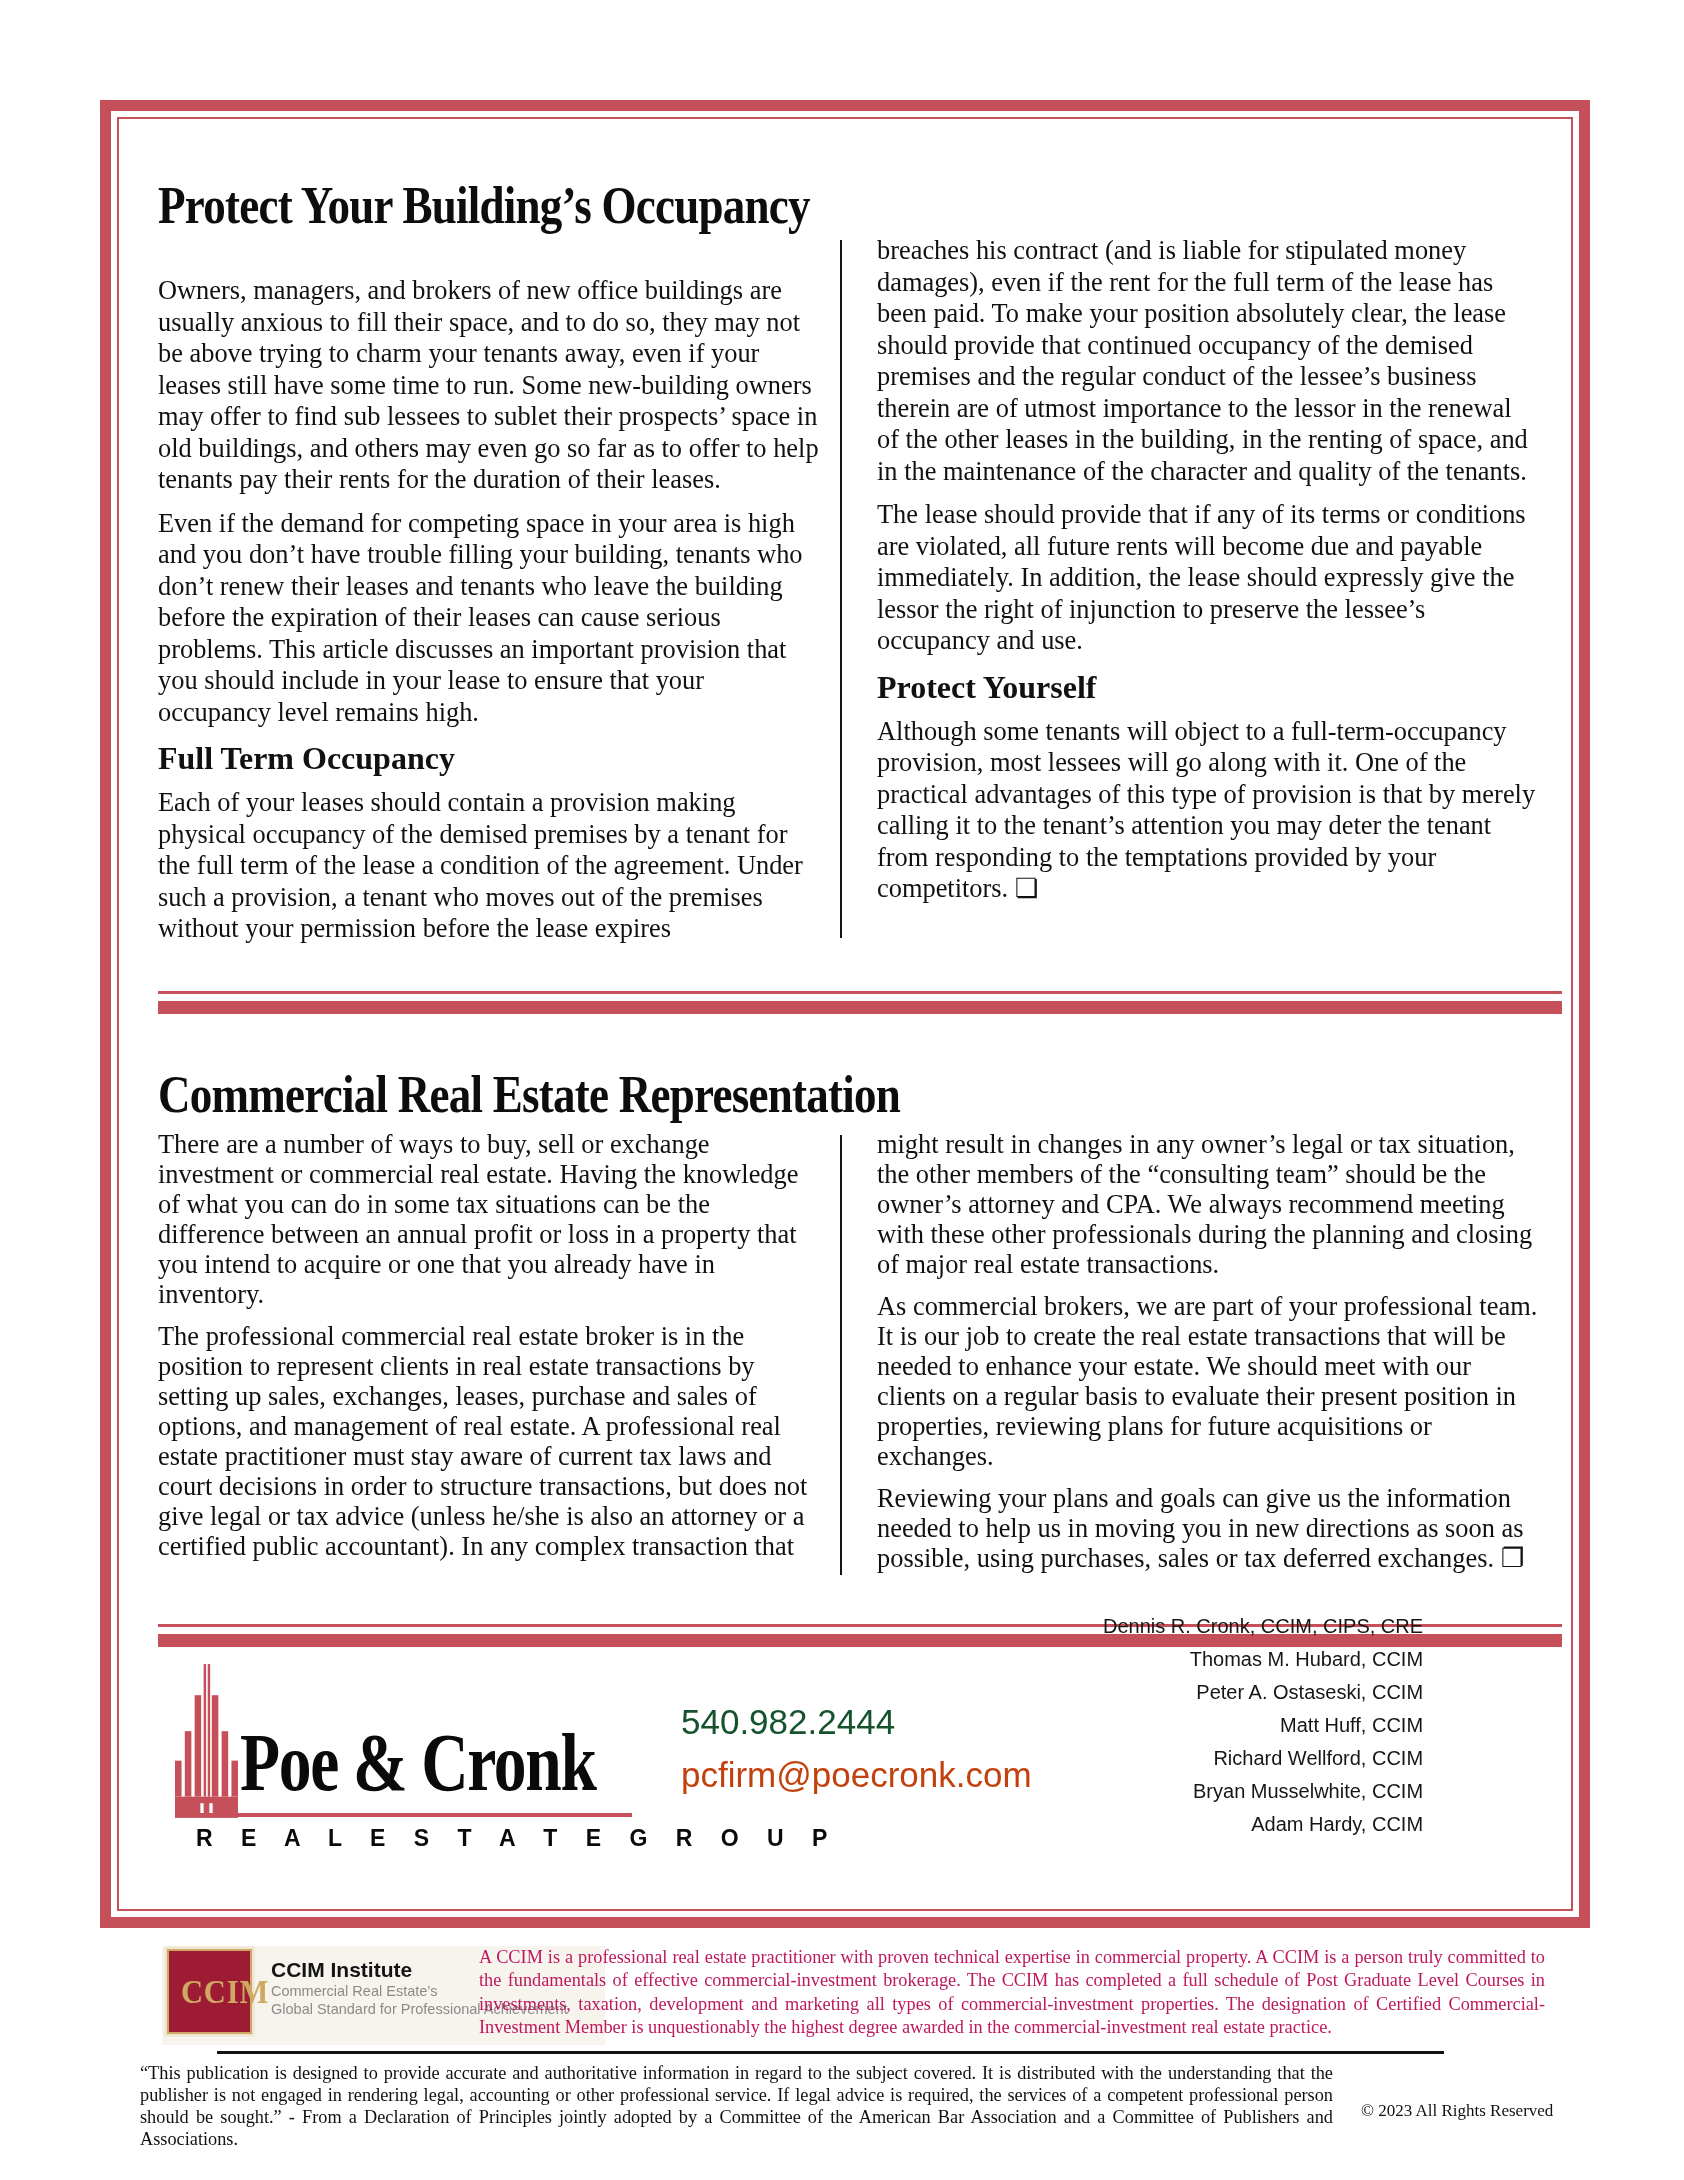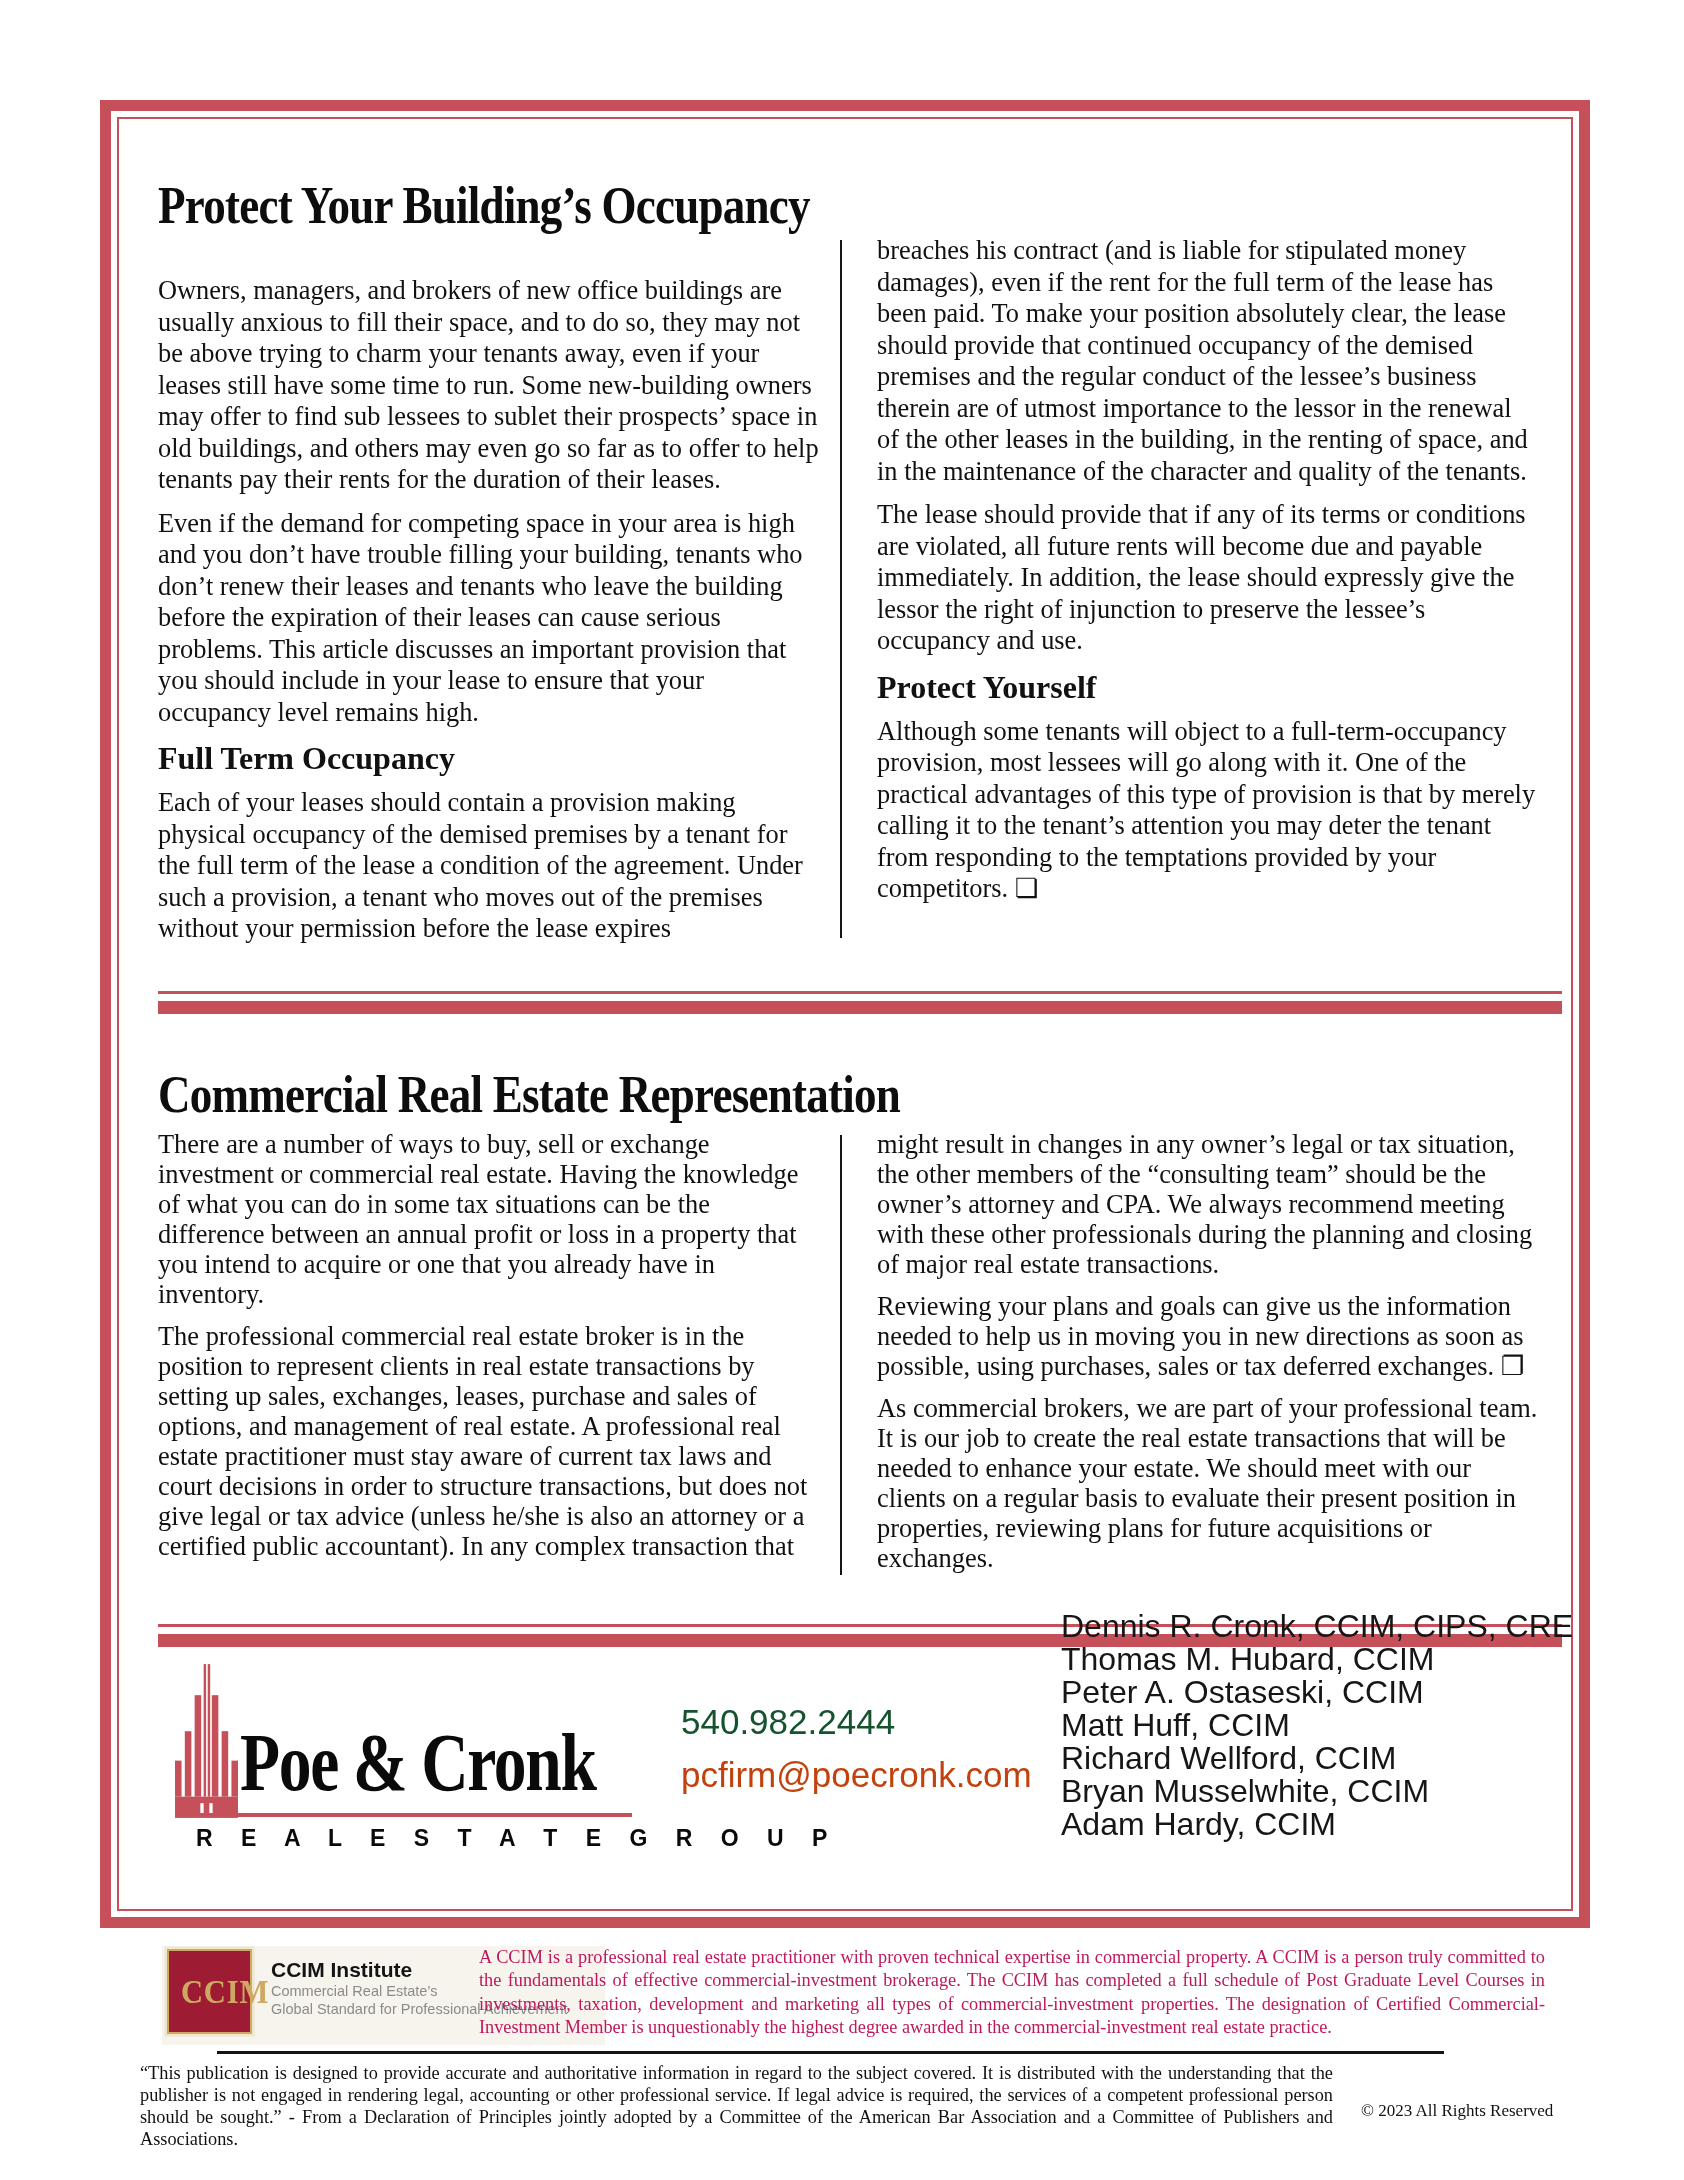--- a/index.html
+++ b/index.html
@@ -35,22 +35,22 @@
                   font-weight:bold;letter-spacing:-1.7px;transform:scaleX(0.8);
                   transform-origin:0 0;white-space:nowrap;color:#0a0a0a;}
   .brand-underline{position:absolute;left:181px;top:1813px;width:451px;height:4.3px;background:#c5505a;}
   .brand-tagline{position:absolute;left:196px;top:1825px;font-family:"Liberation Sans",sans-serif;
                  font-weight:bold;font-size:23px;letter-spacing:11px;color:#0a0a0a;white-space:nowrap;}
   .building{position:absolute;left:175px;top:1661px;}
   .contact-phone{position:absolute;left:681px;top:1702px;font-family:"Liberation Sans",sans-serif;
                  font-size:35px;color:#14532d;}
   .contact-email{position:absolute;left:681px;top:1755px;font-family:"Liberation Sans",sans-serif;
                  font-size:35px;color:#c2410c;}
-  .agents{position:absolute;left:1061px;top:1610px;font-family:"Liberation Sans",sans-serif;
-          font-size:32px;line-height:33px;color:#161616;white-space:nowrap;}
+  .agents{position:absolute;left:1103px;top:1610px;font-family:"Liberation Sans",sans-serif;
+          font-size:20px;line-height:33px;color:#161616;white-space:nowrap;text-align:right;}
 
   
   .ccim-wrap{position:absolute;left:162px;top:1946px;width:443px;height:99px;background:#f7f4ee;}
   .ccim-badge{position:absolute;left:5.1px;top:3.4px;width:85px;height:85px;background:#9d1c33;
               border:2.6px solid #cfa963;box-shadow:0 0 0 2.6px #efe6d2;box-sizing:border-box;
               display:flex;flex-direction:row;justify-content:space-between;align-items:stretch;}
   .badge-stripe{height:2.6px;background:#cfa963;margin:5.1px 3.4px 0 3.4px;}
   .badge-stripe.bottom{margin:0 3.4px 5.1px 3.4px;}
   .badge-letters{flex:1;display:flex;align-items:center;justify-content:center;
                  color:#cfa963;font-family:"Liberation Serif",serif;font-weight:bold;
@@ -104,22 +104,22 @@
 
   <div class="col art2" style="left:158px;top:1129px;">
     <p>There are a number of ways to buy, sell or exchange investment or commercial real estate. Having the knowledge of what you can do in some tax situations can be the difference between an annual profit or loss in a property that you intend to acquire or one that you already have in inventory.</p>
     <p>The professional commercial real estate broker is in the position to represent clients in real estate transactions by setting up sales, exchanges, leases, purchase and sales of options, and management of real estate. A professional real estate practitioner must stay aware of current tax laws and court decisions in order to structure transactions, but does not give legal or tax advice (unless he/she is also an attorney or a certified public accountant). In any complex transaction that</p>
   </div>
 
   <div class="vrule" style="top:1135px;height:440px;"></div>
 
   <div class="col art2" style="left:877px;top:1129px;">
     <p>might result in changes in any owner’s legal or tax situation, the other members of the “consulting team” should be the owner’s attorney and CPA. We always recommend meeting with these other professionals during the planning and closing of major real estate transactions.</p>
+    <p>As commercial brokers, we are part of your professional team. It is our job to create the real estate transactions that will be needed to enhance your estate. We should meet with our clients on a regular basis to evaluate their present position in properties, reviewing plans for future acquisitions or exchanges.</p>
     <p>Reviewing your plans and goals can give us the information needed to help us in moving you in new directions as soon as possible, using purchases, sales or tax deferred exchanges. ❐</p>
-    <p>As commercial brokers, we are part of your professional team. It is our job to create the real estate transactions that will be needed to enhance your estate. We should meet with our clients on a regular basis to evaluate their present position in properties, reviewing plans for future acquisitions or exchanges.</p>
   </div>
 
   <div class="rule-double" style="top:1624px;">
     <div class="rule-thin"></div>
     <div class="rule-gap"></div>
     <div class="rule-thick"></div>
   </div>
 
   <div class="building">
     <svg width="63" height="160" viewBox="0 0 77 188" xmlns="http://www.w3.org/2000/svg">

